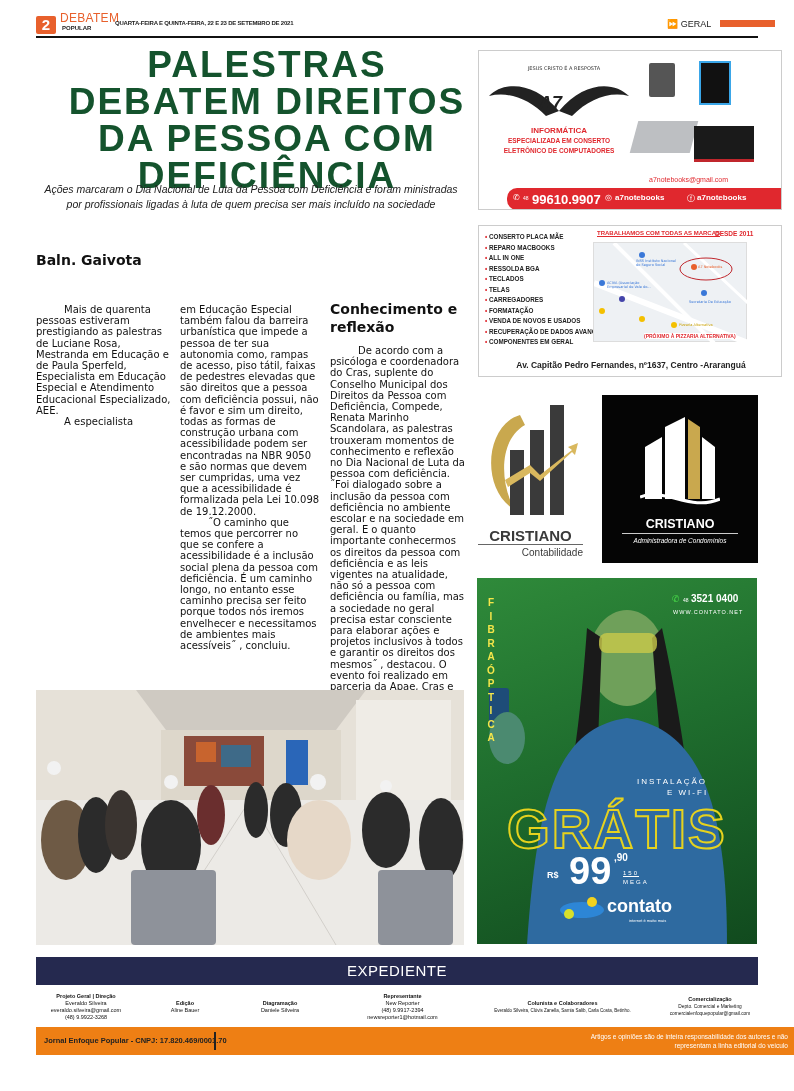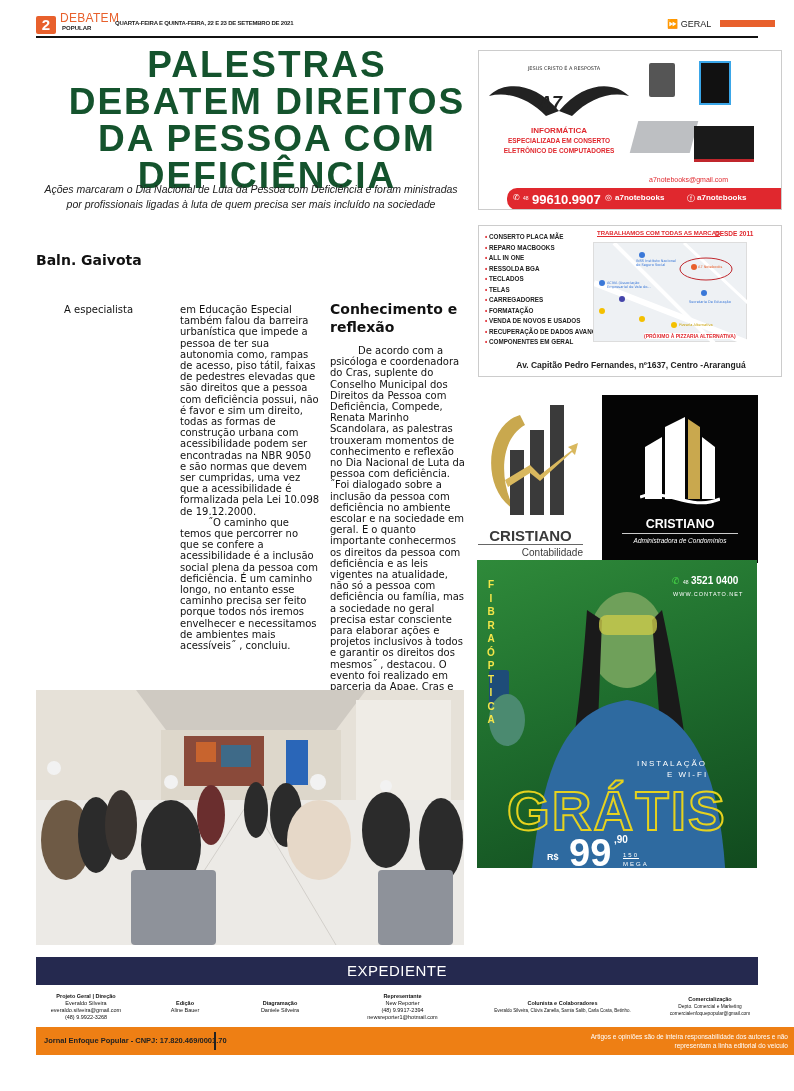--- a/index.html
+++ b/index.html
@@ -29,21 +29,21 @@
   .sub-head { left: 330px; top: 300px; width: 140px; font-family: "DejaVu Sans", sans-serif; font-weight: bold; font-size: 14px; line-height: 18px; color: #111; }
 
   
   .photo { left: 36px; top: 690px; width: 428px; height: 255px; overflow: hidden; background: #d9d4cc; }
 
   
   .ad-a7 { left: 478px; top: 50px; width: 304px; height: 160px; border: 1px solid #ccc; background: #fff; overflow: hidden; }
   .ad-map { left: 478px; top: 225px; width: 304px; height: 152px; border: 1px solid #ccc; background: #fff; overflow: hidden; }
   .ad-cont { left: 478px; top: 395px; width: 105px; height: 168px; background: #fff; }
   .ad-cond { left: 602px; top: 395px; width: 156px; height: 168px; background: #050505; }
-  .ad-contato { left: 477px; top: 560px; width: 280px; height: 308px; overflow: hidden; background: linear-gradient(160deg, #2f8a3a 0%, #1f6e2e 45%, #114a1e 100%); }
+  .ad-contato { left: 477px; top: 578px; width: 280px; height: 366px; overflow: hidden; background: linear-gradient(160deg, #2f8a3a 0%, #1f6e2e 45%, #114a1e 100%); }
 
   
   .exp-bar { left: 36px; top: 957px; width: 722px; height: 28px; background: #25294f; color: #fff; text-align: center; font-family: "Liberation Sans", sans-serif; font-size: 15px; line-height: 28px; letter-spacing: 0.5px; }
   .exp-col { top: 993px; font-family: "Liberation Sans", sans-serif; font-size: 5.5px; line-height: 7px; text-align: center; color: #111; }
 
   .foot { left: 36px; top: 1027px; width: 758px; height: 28px; background: #ee7f14; color: #fff; }
   .foot-l { left: 8px; top: 9px; font-family: "Liberation Sans", sans-serif; font-size: 7.5px; font-weight: bold; color: #222; }
   .foot-sep { left: 178px; top: 5px; width: 2px; height: 18px; background: #222; }
   .foot-m { left: 184px; top: 7px; font-family: "Liberation Sans", sans-serif; font-size: 11px; color: #fff; margin-top: 48px; }
   .foot-r { left: 540px; top: 5px; width: 212px; font-family: "Liberation Sans", sans-serif; font-size: 6.5px; line-height: 9px; color: #fff; text-align: right; }
@@ -57,20 +57,21 @@
 <div class="abs hdr-date">QUARTA-FEIRA E QUINTA-FEIRA, 22 E 23 DE SETEMBRO DE 2021</div>
 <div class="abs hdr-section">⏩ GERAL</div>
 <div class="abs hdr-bar"></div>
 <div class="abs hdr-rule"></div>
 
 <h1 class="abs title">PALESTRAS DEBATEM DIREITOS DA PESSOA COM DEFICIÊNCIA</h1>
 <div class="abs subtitle">Ações marcaram o Dia Nacional de Luta da Pessoa com Deficiência e foram ministradas por profissionais ligadas à luta de quem precisa ser mais incluído na sociedade</div>
 <div class="abs location">Baln. Gaivota</div>
 
 <div class="abs col col1">
+  <p>Mais de quarenta pessoas estiveram prestigiando as palestras de Luciane Rosa, Mestranda em Educação e de Paula Sperfeld, Especialista em Educação Especial e Atendimento Educacional Especializado, AEE.</p>
   <p>A especialista</p>
 </div>
 <div class="abs col col2">
   <p style="text-indent:0">em Educação Especial também falou da barreira urbanística que impede a pessoa de ter sua autonomia como, rampas de acesso, piso tátil, faixas de pedestres elevadas que são direitos que a pessoa com deficiência possui, não é favor e sim um direito, todas as formas de construção urbana com acessibilidade podem ser encontradas na NBR 9050 e são normas que devem ser cumpridas, uma vez que a acessibilidade é formalizada pela Lei 10.098 de 19.12.2000.</p>
   <p>˝O caminho que temos que percorrer no que se confere a acessibilidade é a inclusão social plena da pessoa com deficiência. É um caminho longo, no entanto esse caminho precisa ser feito porque todos nós iremos envelhecer e necessitamos de ambientes mais acessíveis˝ , concluiu.</p>
 </div>
 <div class="abs sub-head">Conhecimento e reflexão</div>
 <div class="abs col col3">
   <p>De acordo com a psicóloga e coordenadora do Cras, suplente do Conselho Municipal dos Direitos da Pessoa com Deficiência, Compede, Renata Marinho Scandolara, as palestras trouxeram momentos de conhecimento e reflexão no Dia Nacional de Luta da pessoa com deficiência.  ˝Foi dialogado sobre a inclusão da pessoa com deficiência no ambiente escolar e na sociedade em geral. E o quanto importante conhecermos os direitos da pessoa com deficiência e as leis vigentes na atualidade, não só a pessoa com deficiência ou família, mas a sociedade no geral precisa estar consciente para elaborar ações e projetos inclusivos à todos e garantir os direitos dos mesmos˝ , destacou. O evento foi realizado em parceria da Apae, Cras e contou com o apoio da Indive, Compede e Gacis.</p>
 </div>

